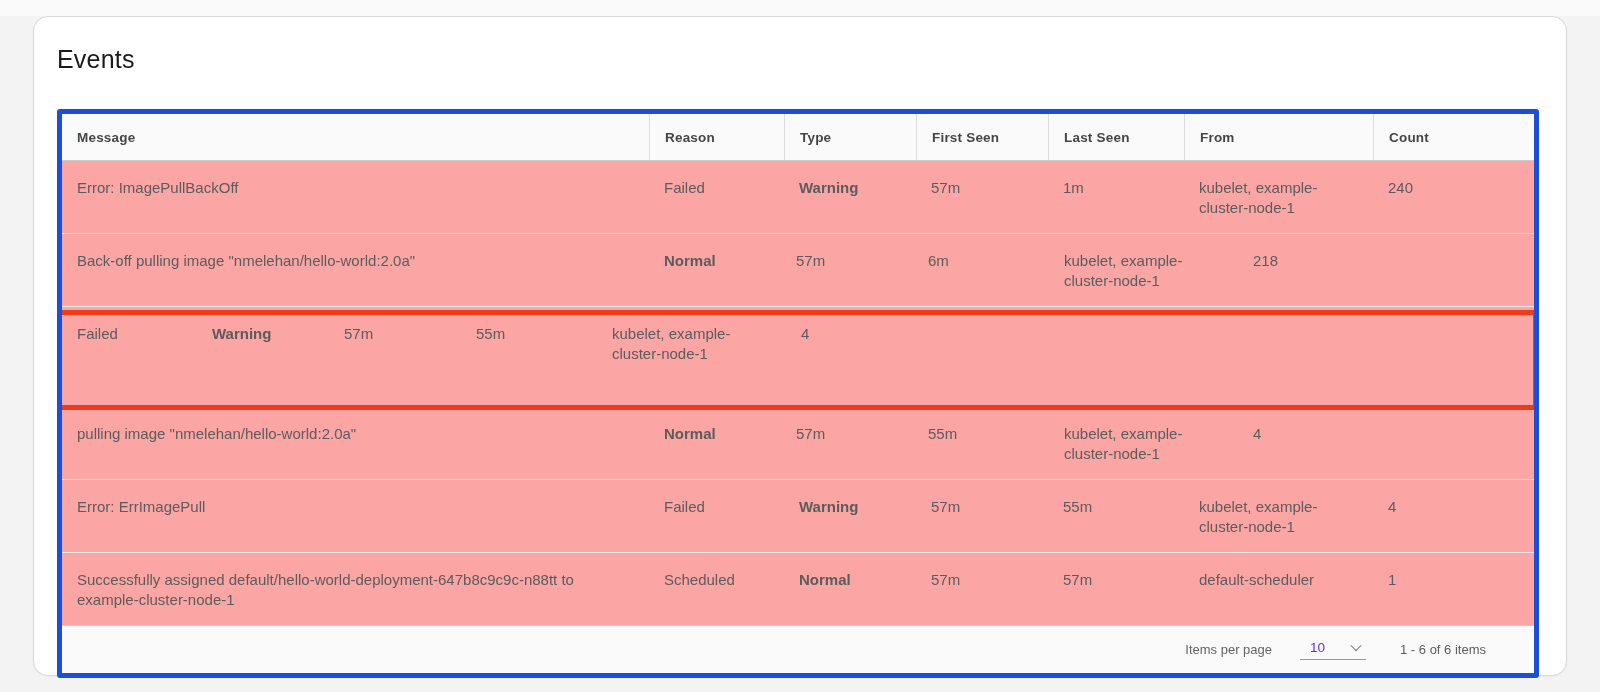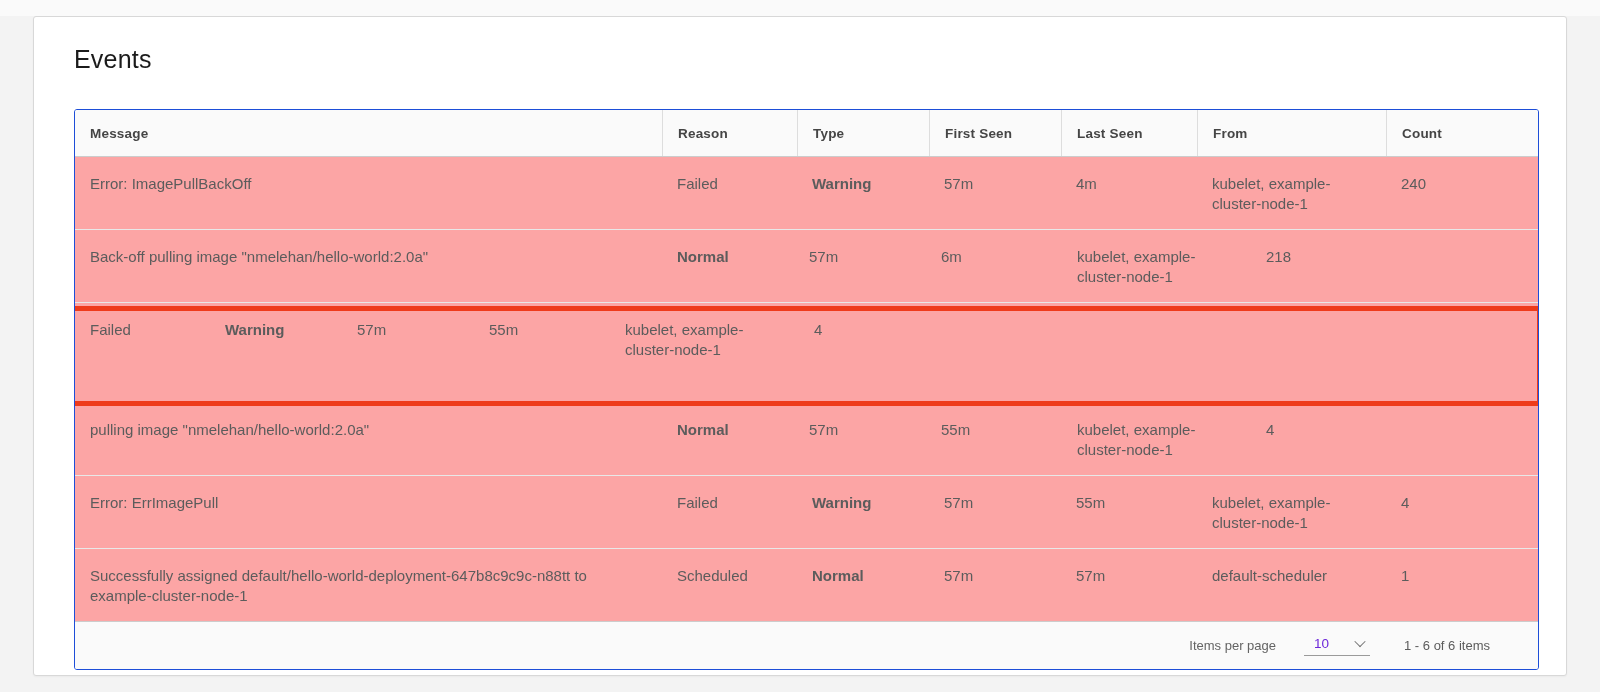--- a/index.html
+++ b/index.html
@@ -10,34 +10,34 @@
     position:relative;
     color:#565656;
   }
   .page-bg-top { position:absolute; top:0; left:0; right:0; height:16px; background:#fafafa; }
   .card {
     position:absolute;
     left:33px; top:16px;
     width:1534px; height:660px;
     background:#ffffff;
     border:1px solid #d8d8d8;
-    border-radius:3px;
-    padding:27px 27px 8px 40px;
+    border-radius:15px;
+    padding:27px 27px 8px 23px;
     box-shadow:0 1px 2px rgba(0,0,0,0.04);
   }
   .card-title {
     font-size:25px;
     font-weight:400;
     color:#1b1b1b;
     letter-spacing:0.2px;
     line-height:30px;
   }
   .datagrid {
     margin-top:35px;
-    border:1px solid #1d4ed8;
+    border:5px solid #1d4ed8;
     border-radius:3px;
     background:#fff;
     overflow:hidden;
   }
   .dg-header {
     display:flex;
     background:#fafafa;
     border-bottom:1px solid #cccccc;
     height:47px;
     align-items:stretch;
@@ -129,21 +129,21 @@
       <div class="hcell col-from">From</div>
       <div class="hcell col-count">Count</div>
     </div>
 
     <div class="dg-body">
         <div class="dg-row">
     <div class="cell col-message">Error: ImagePullBackOff</div>
     <div class="cell col-reason">Failed</div>
     <div class="cell col-type">Warning</div>
     <div class="cell col-first-seen">57m</div>
-    <div class="cell col-last-seen">4m</div>
+    <div class="cell col-last-seen">1m</div>
     <div class="cell col-from">kubelet, example-cluster-node-1</div>
     <div class="cell col-count">240</div>
   </div>
         <div class="dg-row">
     <div class="cell col-message">Back-off pulling image "nmelehan/hello-world:2.0a"</div>
     <div class="cell col-type">Normal</div>
     <div class="cell col-first-seen">57m</div>
     <div class="cell col-last-seen">6m</div>
     <div class="cell col-from">kubelet, example-cluster-node-1</div>
     <div class="cell col-count">218</div>

